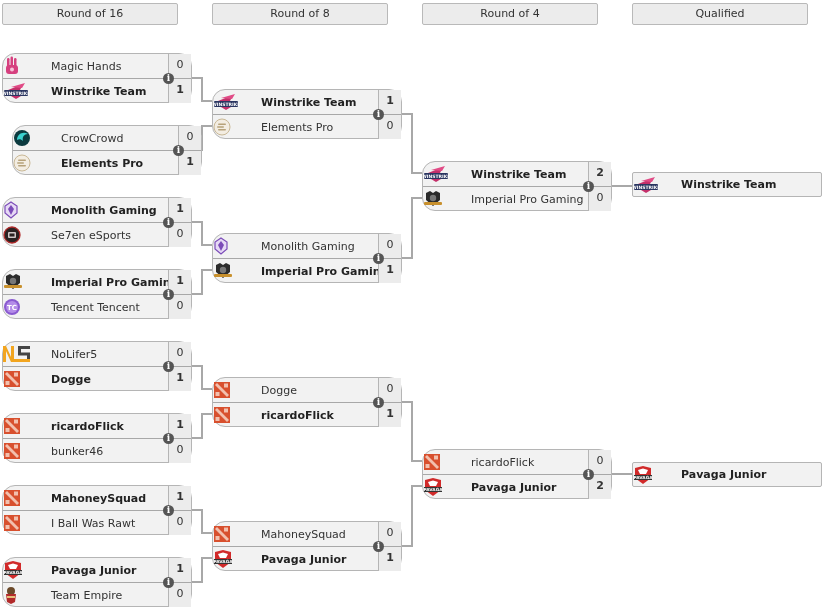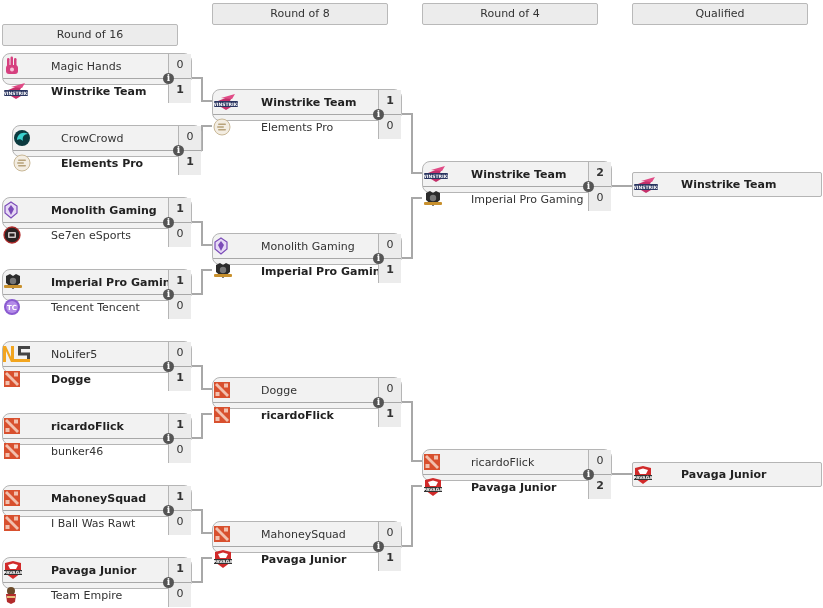--- a/index.html
+++ b/index.html
@@ -9,22 +9,22 @@
     font-family:"DejaVu Sans", "Liberation Sans", sans-serif;
     font-size:11px; color:#333;
   }
   .hdr {
     position:absolute; top:3px; height:22px; width:176px;
     background:#ececec; border:1px solid #b9b9b9; border-radius:2px;
     box-sizing:border-box; text-align:center; line-height:20px;
     font-size:11px; color:#333;
   }
   .match {
-    position:absolute; width:190px; height:32px;
-    box-sizing:border-box; border:1px solid #b5b5b5; border-radius:8px;
+    position:absolute; width:190px; height:50px;
+    box-sizing:border-box; border:1px solid #b5b5b5; border-radius:13px;
     background:#f2f2f2;
   }
   .row {
     position:absolute; left:0; right:0; height:24px;
     display:flex; align-items:center;
   }
   .row.r0 { top:0; }
   .row.r1 { top:25px; }
   .sep { position:absolute; left:0; right:0; top:24px; height:1px; background:#a8a8a8; }
   .logo { width:36px; height:24px; display:flex; align-items:center; justify-content:flex-start; flex:0 0 36px; }
@@ -45,21 +45,21 @@
     position:absolute; width:190px; height:25px; box-sizing:border-box;
     border:1px solid #b5b5b5; border-radius:2px; background:#f2f2f2;
     display:flex; align-items:center;
   }
   svg.lines { position:absolute; left:0; top:0; z-index:0; }
   .match, .qual { z-index:1; }
 </style>
 </head>
 <body>
 
-<div class="hdr" style="left:2px;margin-top:21px;">Round of 16</div>
+<div class="hdr" style="left:2px;">Round of 16</div>
 <div class="hdr" style="left:212px;">Round of 8</div>
 <div class="hdr" style="left:422px;text-align:center;">Round of 4</div>
 <div class="hdr" style="left:632px;">Qualified</div>
 
 <svg class="lines" width="823" height="608">
     <polyline points="192,78 202,78 202,101 212,101" fill="none" stroke="#a8a8a8" stroke-width="2"></polyline>
     <polyline points="192,150 202,150 202,126 212,126" fill="none" stroke="#a8a8a8" stroke-width="2"></polyline>
     <polyline points="192,222 202,222 202,245 212,245" fill="none" stroke="#a8a8a8" stroke-width="2"></polyline>
     <polyline points="192,294 202,294 202,270 212,270" fill="none" stroke="#a8a8a8" stroke-width="2"></polyline>
     <polyline points="192,366 202,366 202,389 212,389" fill="none" stroke="#a8a8a8" stroke-width="2"></polyline>

